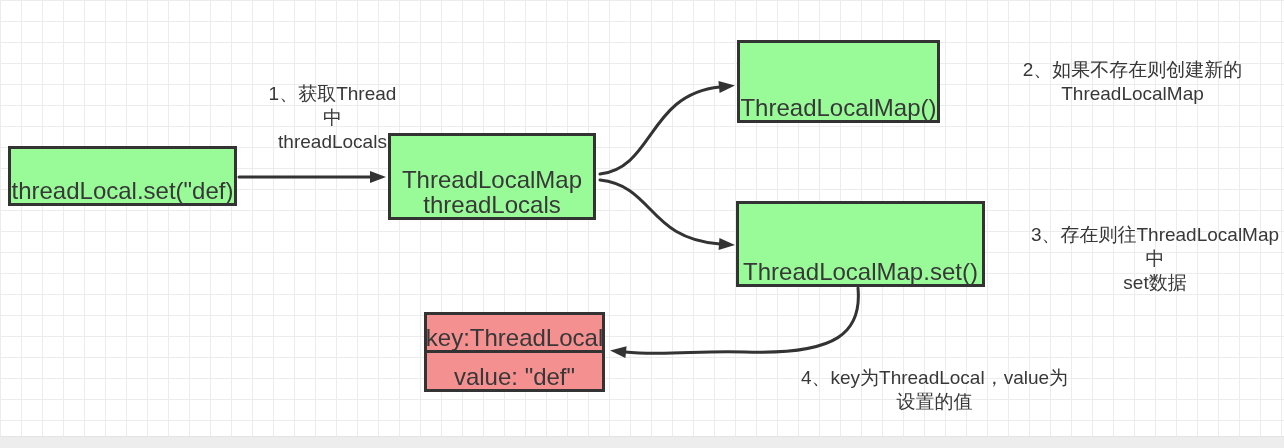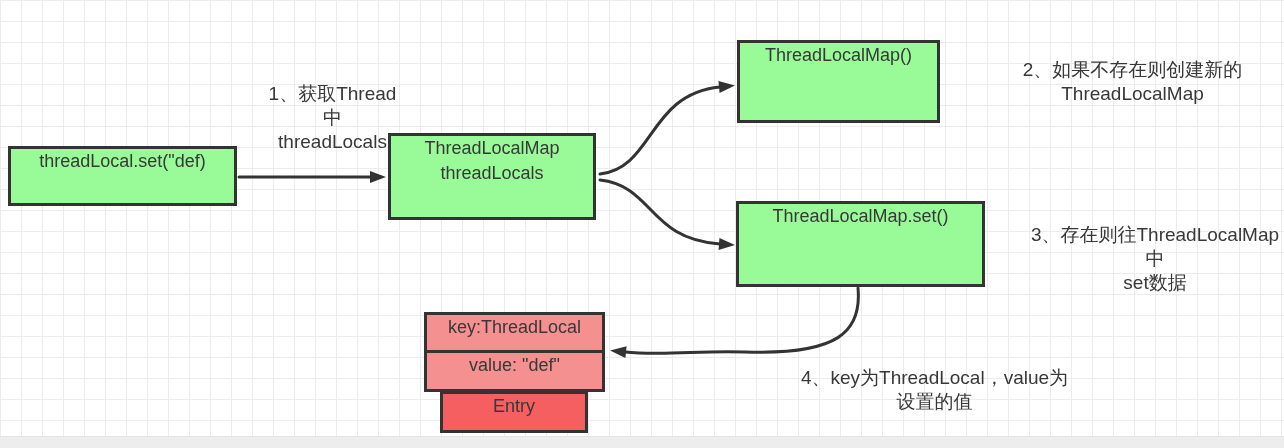--- a/index.html
+++ b/index.html
@@ -13,24 +13,24 @@
       linear-gradient(to right, #ececec 1px, transparent 1px),
       linear-gradient(to bottom, #ececec 1px, transparent 1px),
       linear-gradient(to right, #e2e2e2 1px, transparent 1px),
       linear-gradient(to bottom, #e2e2e2 1px, transparent 1px);
     background-size:21px 21px,21px 21px,105px 105px,105px 105px;
   }
   .node{
     position:absolute;
     box-sizing:border-box;
     border:3px solid var(--border,#333);
-    display:flex;align-items:center;justify-content:flex-start;
+    display:flex;align-items:center;justify-content:flex-end;
     flex-direction:column;
     color:var(--text,#333);
-    font-size:18px;
+    font-size:24px;
     line-height:25px;
     text-align:center;
     white-space:nowrap;
   }
   .green{background:var(--node-green,#98fb98);}
   .pink{background:var(--node-pink,#f49090);}
   .red{background:var(--node-red,#f55f5f);}
   .ann{
     position:absolute;
     color:var(--text,#3a3a3a);
@@ -82,23 +82,20 @@
   </div>
 
   <div class="node pink" style="left:424px;top:312px;width:181px;height:41px;">
     <span>key:ThreadLocal</span>
   </div>
 
   <div class="node pink" style="left:424px;top:350px;width:181px;height:42px;">
     <span>value: "def"</span>
   </div>
 
-  <div class="node red" style="left:440px;top:391px;width:148px;height:42px;">
-    <span>Entry</span>
-  </div>
 
   <div class="ann" style="left:220px;top:82px;width:185px;">
     <span>1、获取Thread中</span>
     <span>threadLocals</span>
   </div>
 
   <div class="ann" style="left:945px;top:58px;width:335px;">
     <span>2、如果不存在则创建新的</span>
     <span>ThreadLocalMap</span>
   </div>

